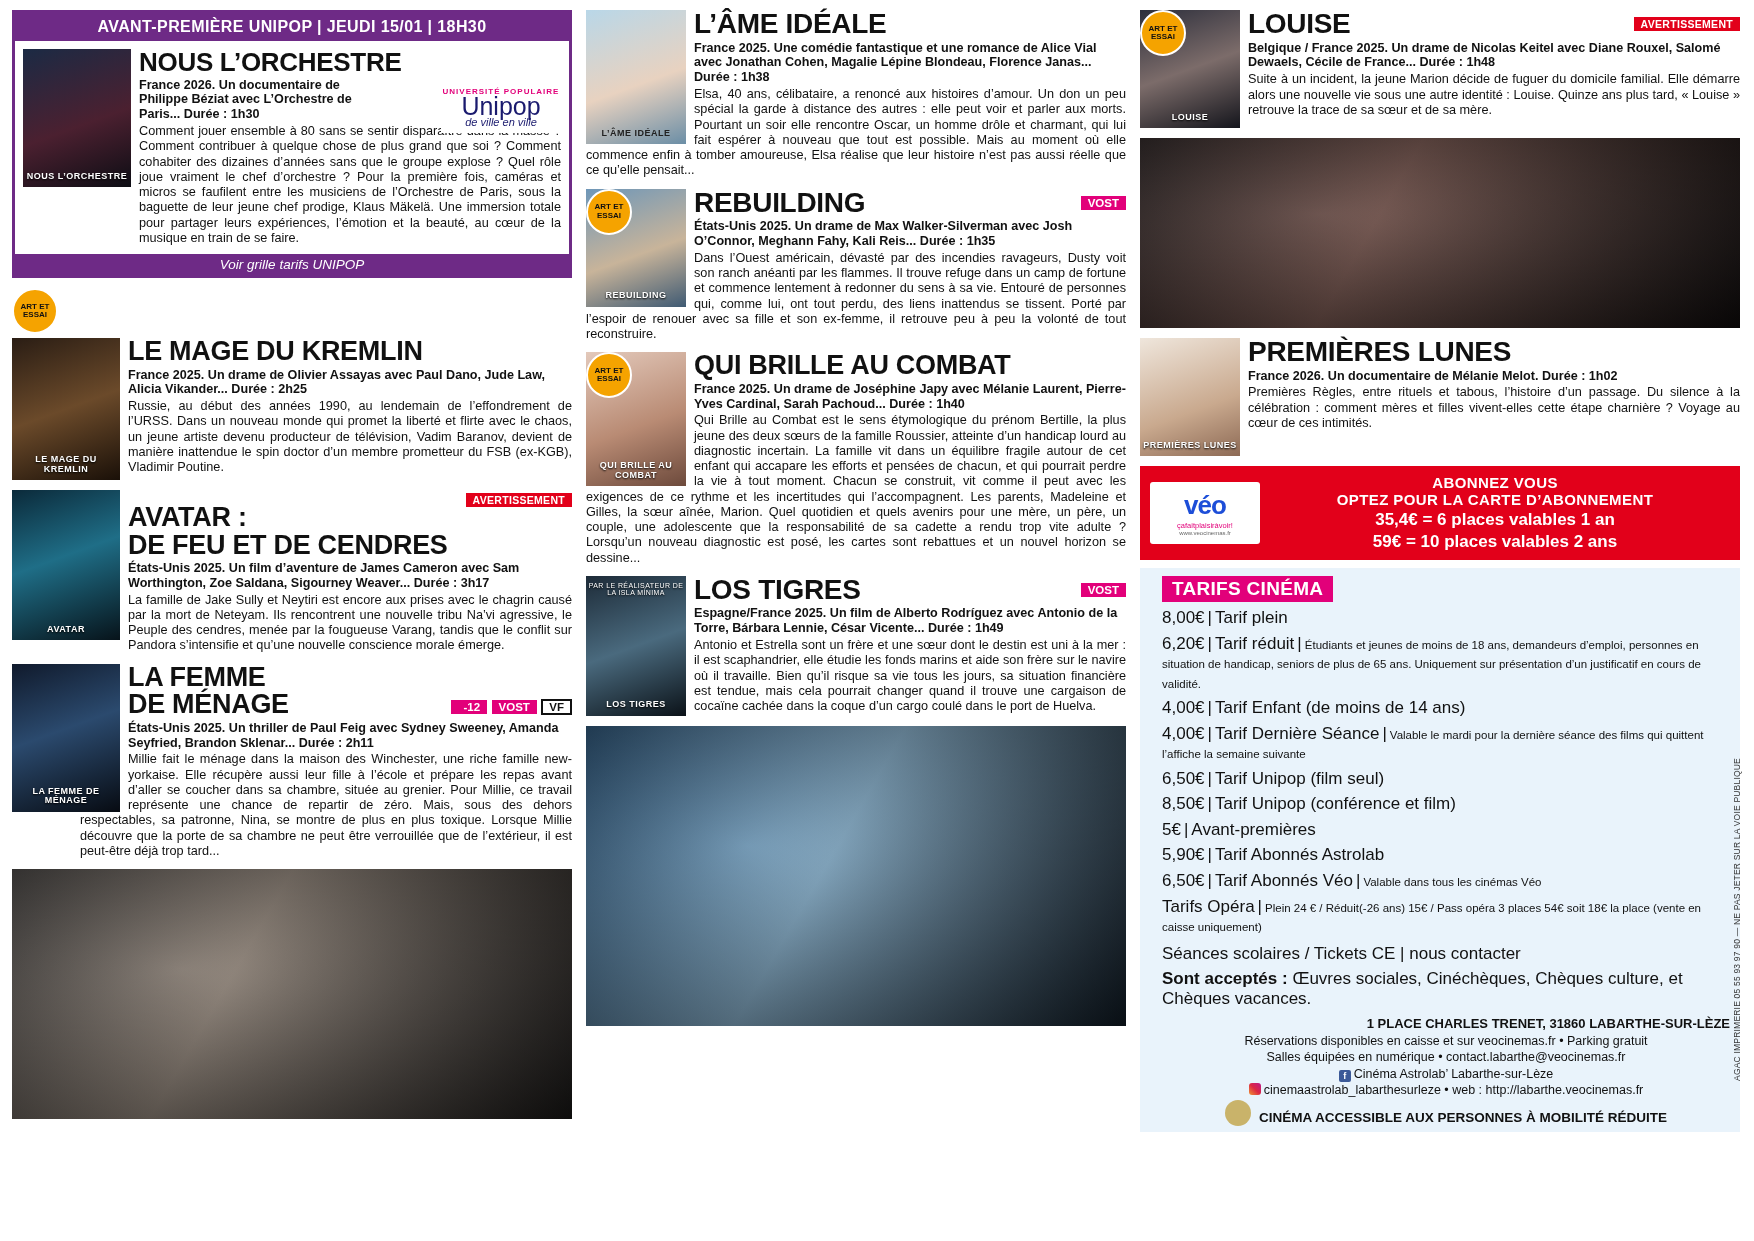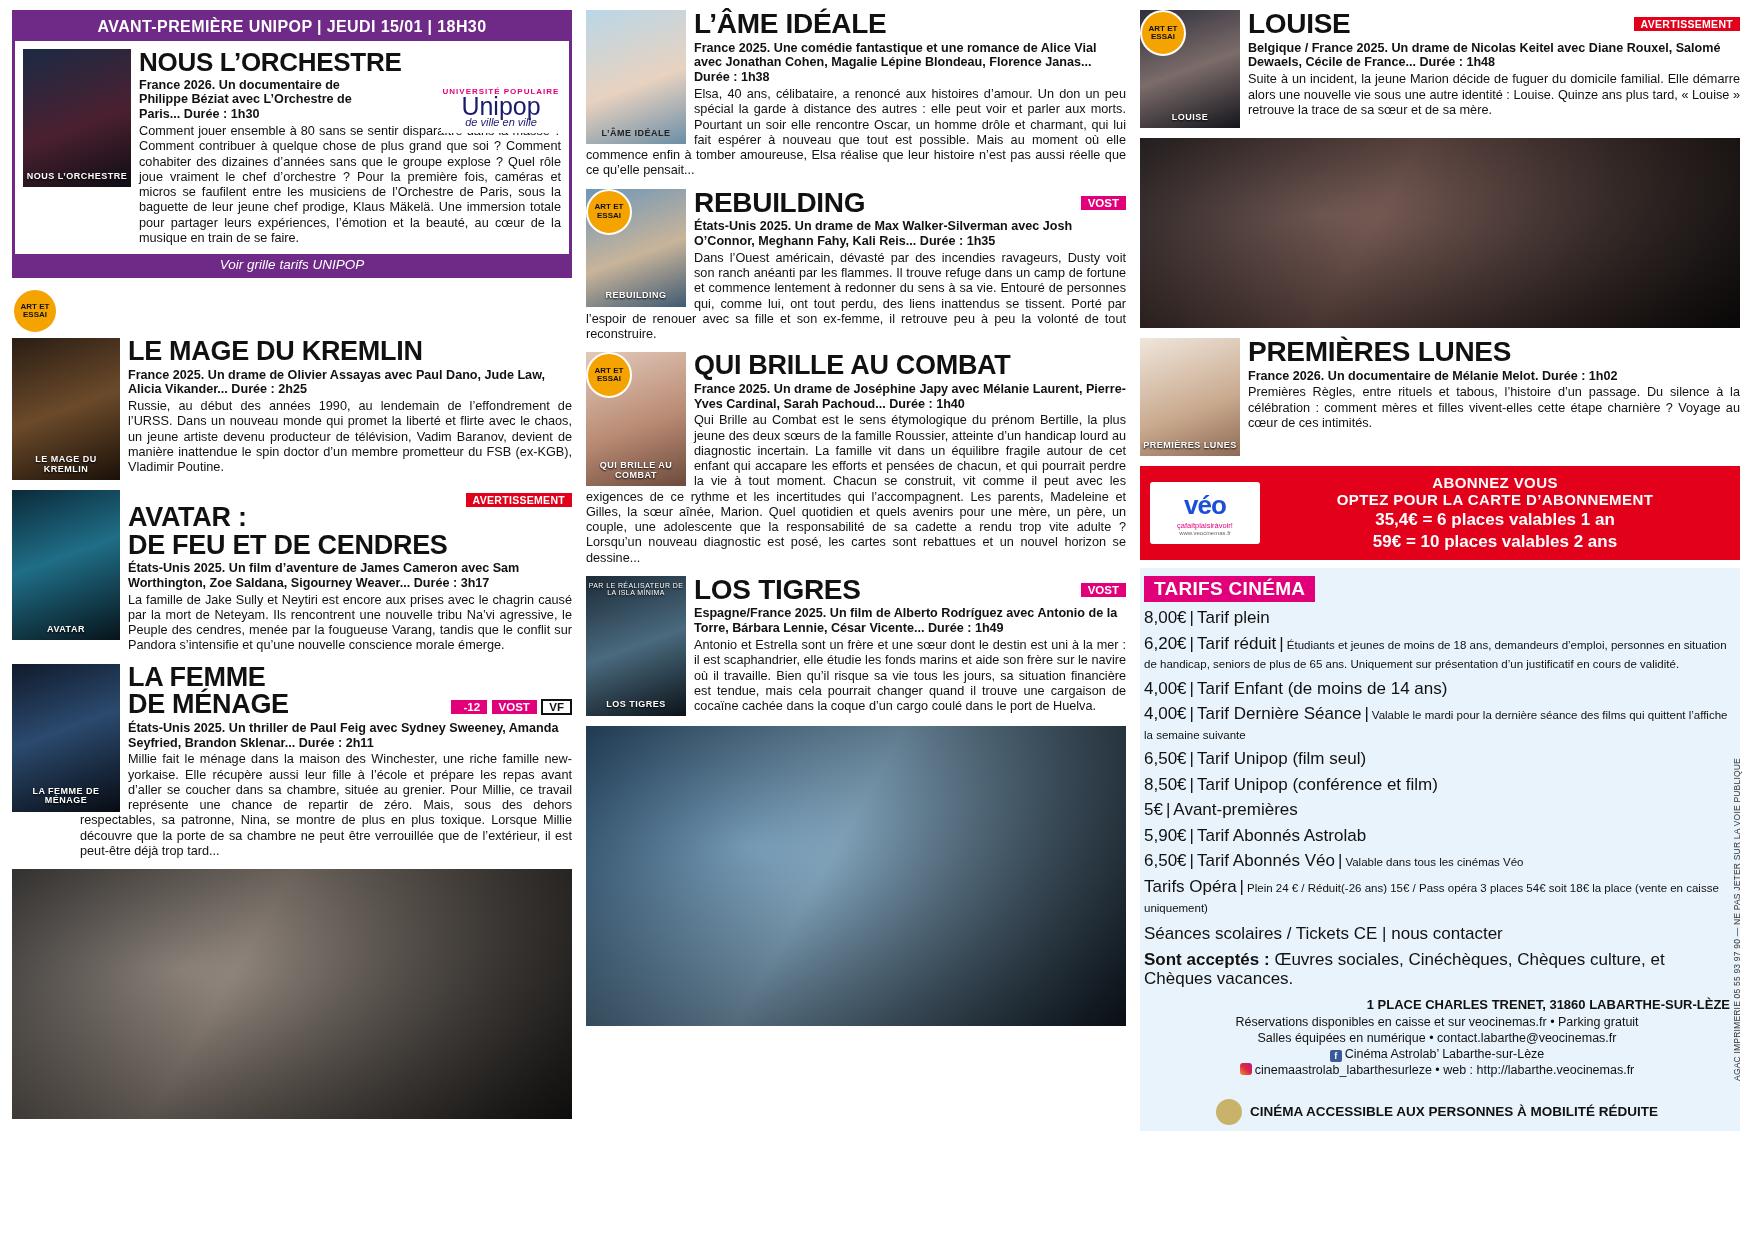--- a/index.html
+++ b/index.html
@@ -80,21 +80,21 @@
   .veo-logo { width:110px; height:62px; background:#fff; border-radius:3px;
               display:flex; flex-direction:column; align-items:center; justify-content:center; }
   .veo-logo .v1 { font-size:26px; font-weight:bold; color:#1d4ed8; letter-spacing:-1px; }
   .veo-logo .v2 { font-size:7.5px; color:#e2007a; }
   .veo-logo .v3 { font-size:6px; color:#666; }
   .abo-txt { flex:1; text-align:center; }
   .abo-txt .a1 { font-size:15px; font-weight:bold; letter-spacing:.4px; }
   .abo-txt .a2 { font-size:15px; font-weight:bold; letter-spacing:.4px; }
   .abo-txt .a3 { font-size:17px; font-weight:bold; margin-top:2px; }
 
-  .tarifs { background:#e9f3fb; padding:8px 10px 6px 4px; }
+  .tarifs { background:#e9f3fb; padding:8px 10px 6px 22px; }
   .tarifs-title { display:inline-block; background:#e2007a; color:#fff;
                   font-size:19px; font-weight:bold; padding:2px 10px; letter-spacing:.3px; }
   .tarif-line { font-size:17px; margin-top:6px; line-height:1.15; }
   .tarif-line .price { font-weight:normal; }
   .tarif-line .sep { padding:0 3px; }
   .tarif-line small { font-size:11.5px; line-height:1.15; display:inline; }
 
   .footer { text-align:center; font-size:12.5px; line-height:1.3; margin-top:8px; }
   .footer .addr { font-weight:bold; font-size:13px;text-align:right; }
   .footer .acc { font-weight:bold; font-size:13.5px; margin-top:4px; }
@@ -354,21 +354,21 @@
       <div class="tarif-line">
         <span style="font-weight:bold;">Sont acceptés :</span><span> Œuvres sociales, Cinéchèques, Chèques culture, et Chèques vacances.</span>
       </div>
 
       <div class="footer">
         <div class="addr">1 PLACE CHARLES TRENET, 31860 LABARTHE-SUR-LÈZE</div>
         <div>Réservations disponibles en caisse et sur veocinemas.fr • Parking gratuit</div>
         <div>Salles équipées en numérique • contact.labarthe@veocinemas.fr</div>
         <div><span class="fb-ico">f</span><span>Cinéma Astrolab’ Labarthe-sur-Lèze</span></div>
         <div><span class="ig-ico"></span><span>cinemaastrolab_labarthesurleze • web : http://labarthe.veocinemas.fr</span></div>
-        <div style="display:flex;align-items:flex-start;justify-content:center;gap:4px;margin-top:20px;">
+        <div style="display:flex;align-items:flex-end;justify-content:center;gap:4px;margin-top:2px;">
           <span class="logo-circ"></span>
           <span class="acc">CINÉMA ACCESSIBLE AUX PERSONNES À MOBILITÉ RÉDUITE</span>
         </div>
       </div>
     </div>
 
     <div class="vertical-note">AGAC IMPRIMERIE 05 55 93 97 90 — NE PAS JETER SUR LA VOIE PUBLIQUE</div>
   </div>
 
 </div>

